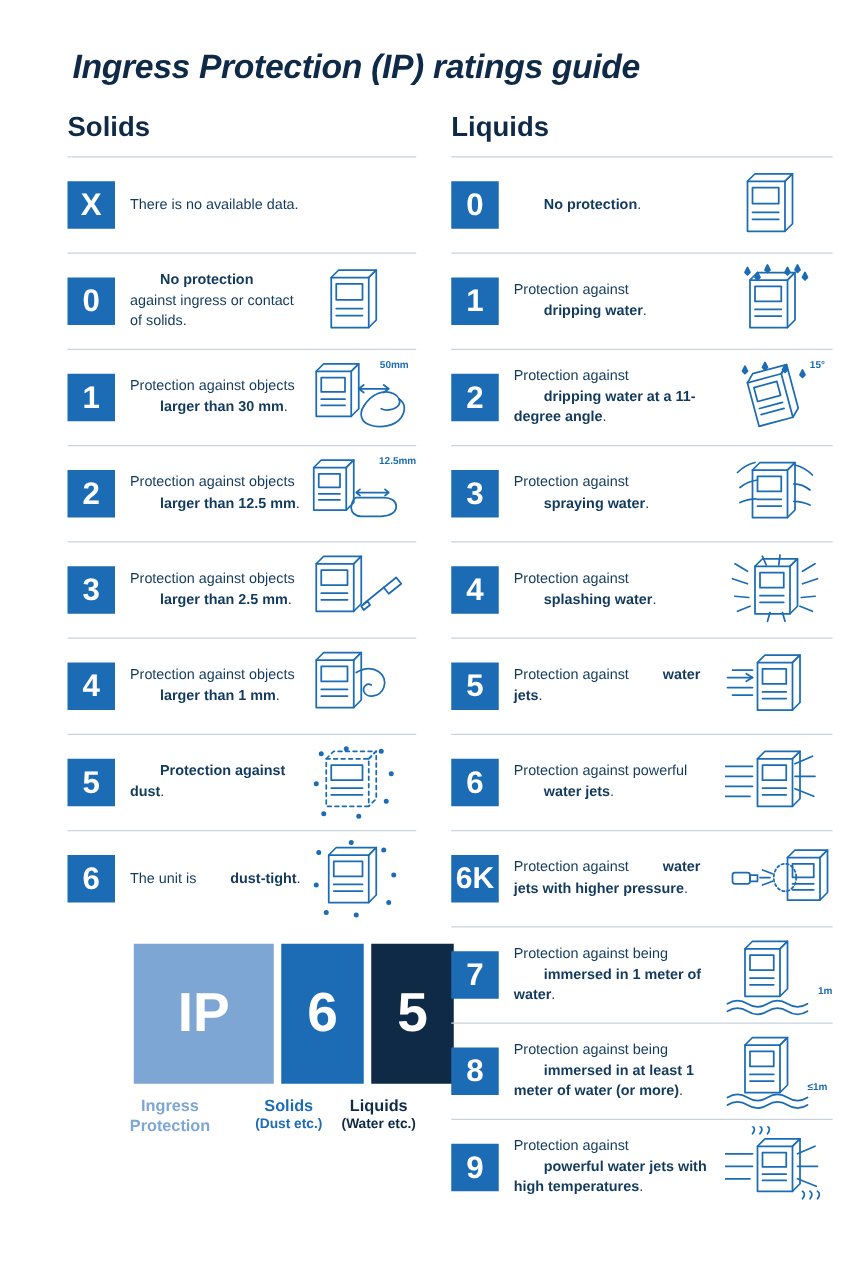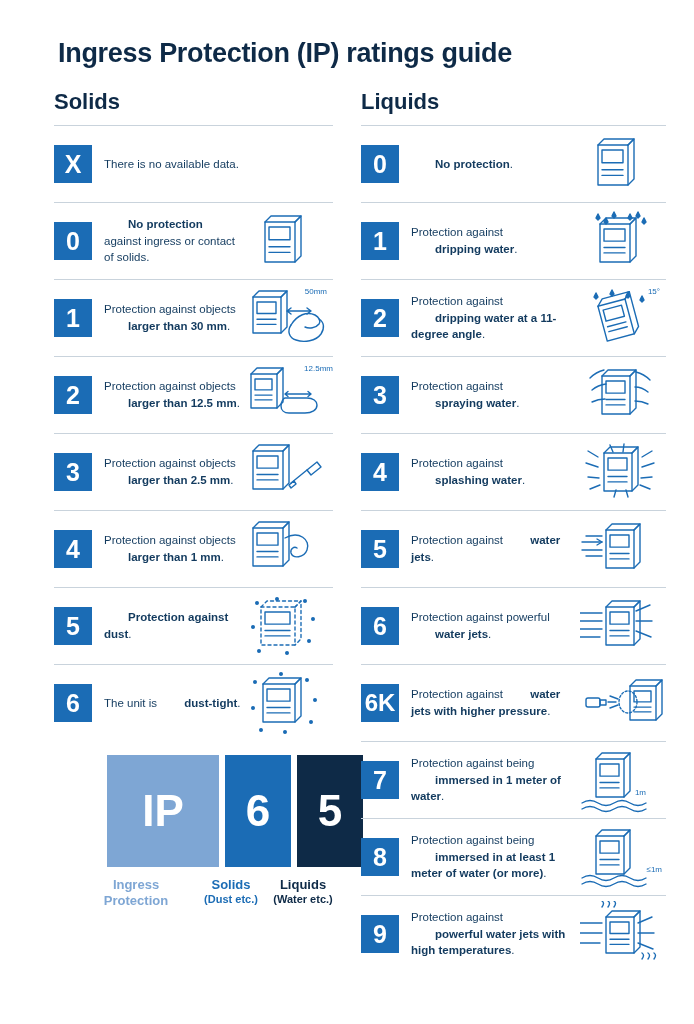--- a/index.html
+++ b/index.html
@@ -21,20 +21,21 @@
     box-sizing: border-box;
     padding: 0 28px;
   }
   .title {
     font-size: 27px;
     font-weight: bold;
     color: #0e2a47;
     letter-spacing: -0.3px;
     padding-top: 38px;
     padding-left: 30px;
+    font-style: italic;
   }
   .columns {
     display: flex;
     margin-top: 20px;
   }
   .col {
     width: 50%;
     box-sizing: border-box;
   }
   .col-left { padding-right: 14px; padding-left: 26px; }
@@ -81,21 +82,21 @@
     width: 86px;
     min-width: 86px;
     height: 66px;
     position: relative;
   }
   .art svg { display: block; }
   .art .note {
     position: absolute;
     font-size: 8px;
     color: #1b6cb5;
-    font-weight: normal;
+    font-weight: bold;
   }
 
   
   .legend {
     margin-top: 14px;
     padding-left: 26px;
     width: 300px;
   }
   .legend-boxes {
     display: flex;
@@ -426,21 +427,21 @@
             <div class="art">
               <svg width="86" height="66" viewBox="0 0 86 66" fill="none" stroke="#1b6cb5" stroke-width="1.4" stroke-linecap="round" stroke-linejoin="round">
                 <rect x="16" y="12" width="28" height="38"></rect>
                 <path d="M16 12 L22 6 L50 6 L44 12"></path>
                 <path d="M44 12 L50 6 L50 44 L44 50"></path>
                 <rect x="20" y="17" width="19" height="12.16"></rect>
                 <path d="M20 35.56 H39 M20 40.879999999999995 H39"></path>
                 <path d="M2 56 q8-5 16 0 t16 0 t16 0 t16 0"></path>
                 <path d="M2 62 q8-5 16 0 t16 0 t16 0 t16 0"></path>
               </svg>
-              <span class="note" style="right: 20px; bottom: 16px;">1m</span>
+              <span class="note" style="right: 0; bottom: 16px;">1m</span>
             </div>
           </div>
           <div class="row">
             <div class="badge">8</div>
             <div class="desc">Protection against being <b>immersed in at least 1 meter of water (or more)</b>.</div>
             <div class="art">
               <svg width="86" height="66" viewBox="0 0 86 66" fill="none" stroke="#1b6cb5" stroke-width="1.4" stroke-linecap="round" stroke-linejoin="round">
                 <rect x="16" y="12" width="28" height="38"></rect>
                 <path d="M16 12 L22 6 L50 6 L44 12"></path>
                 <path d="M44 12 L50 6 L50 44 L44 50"></path>

